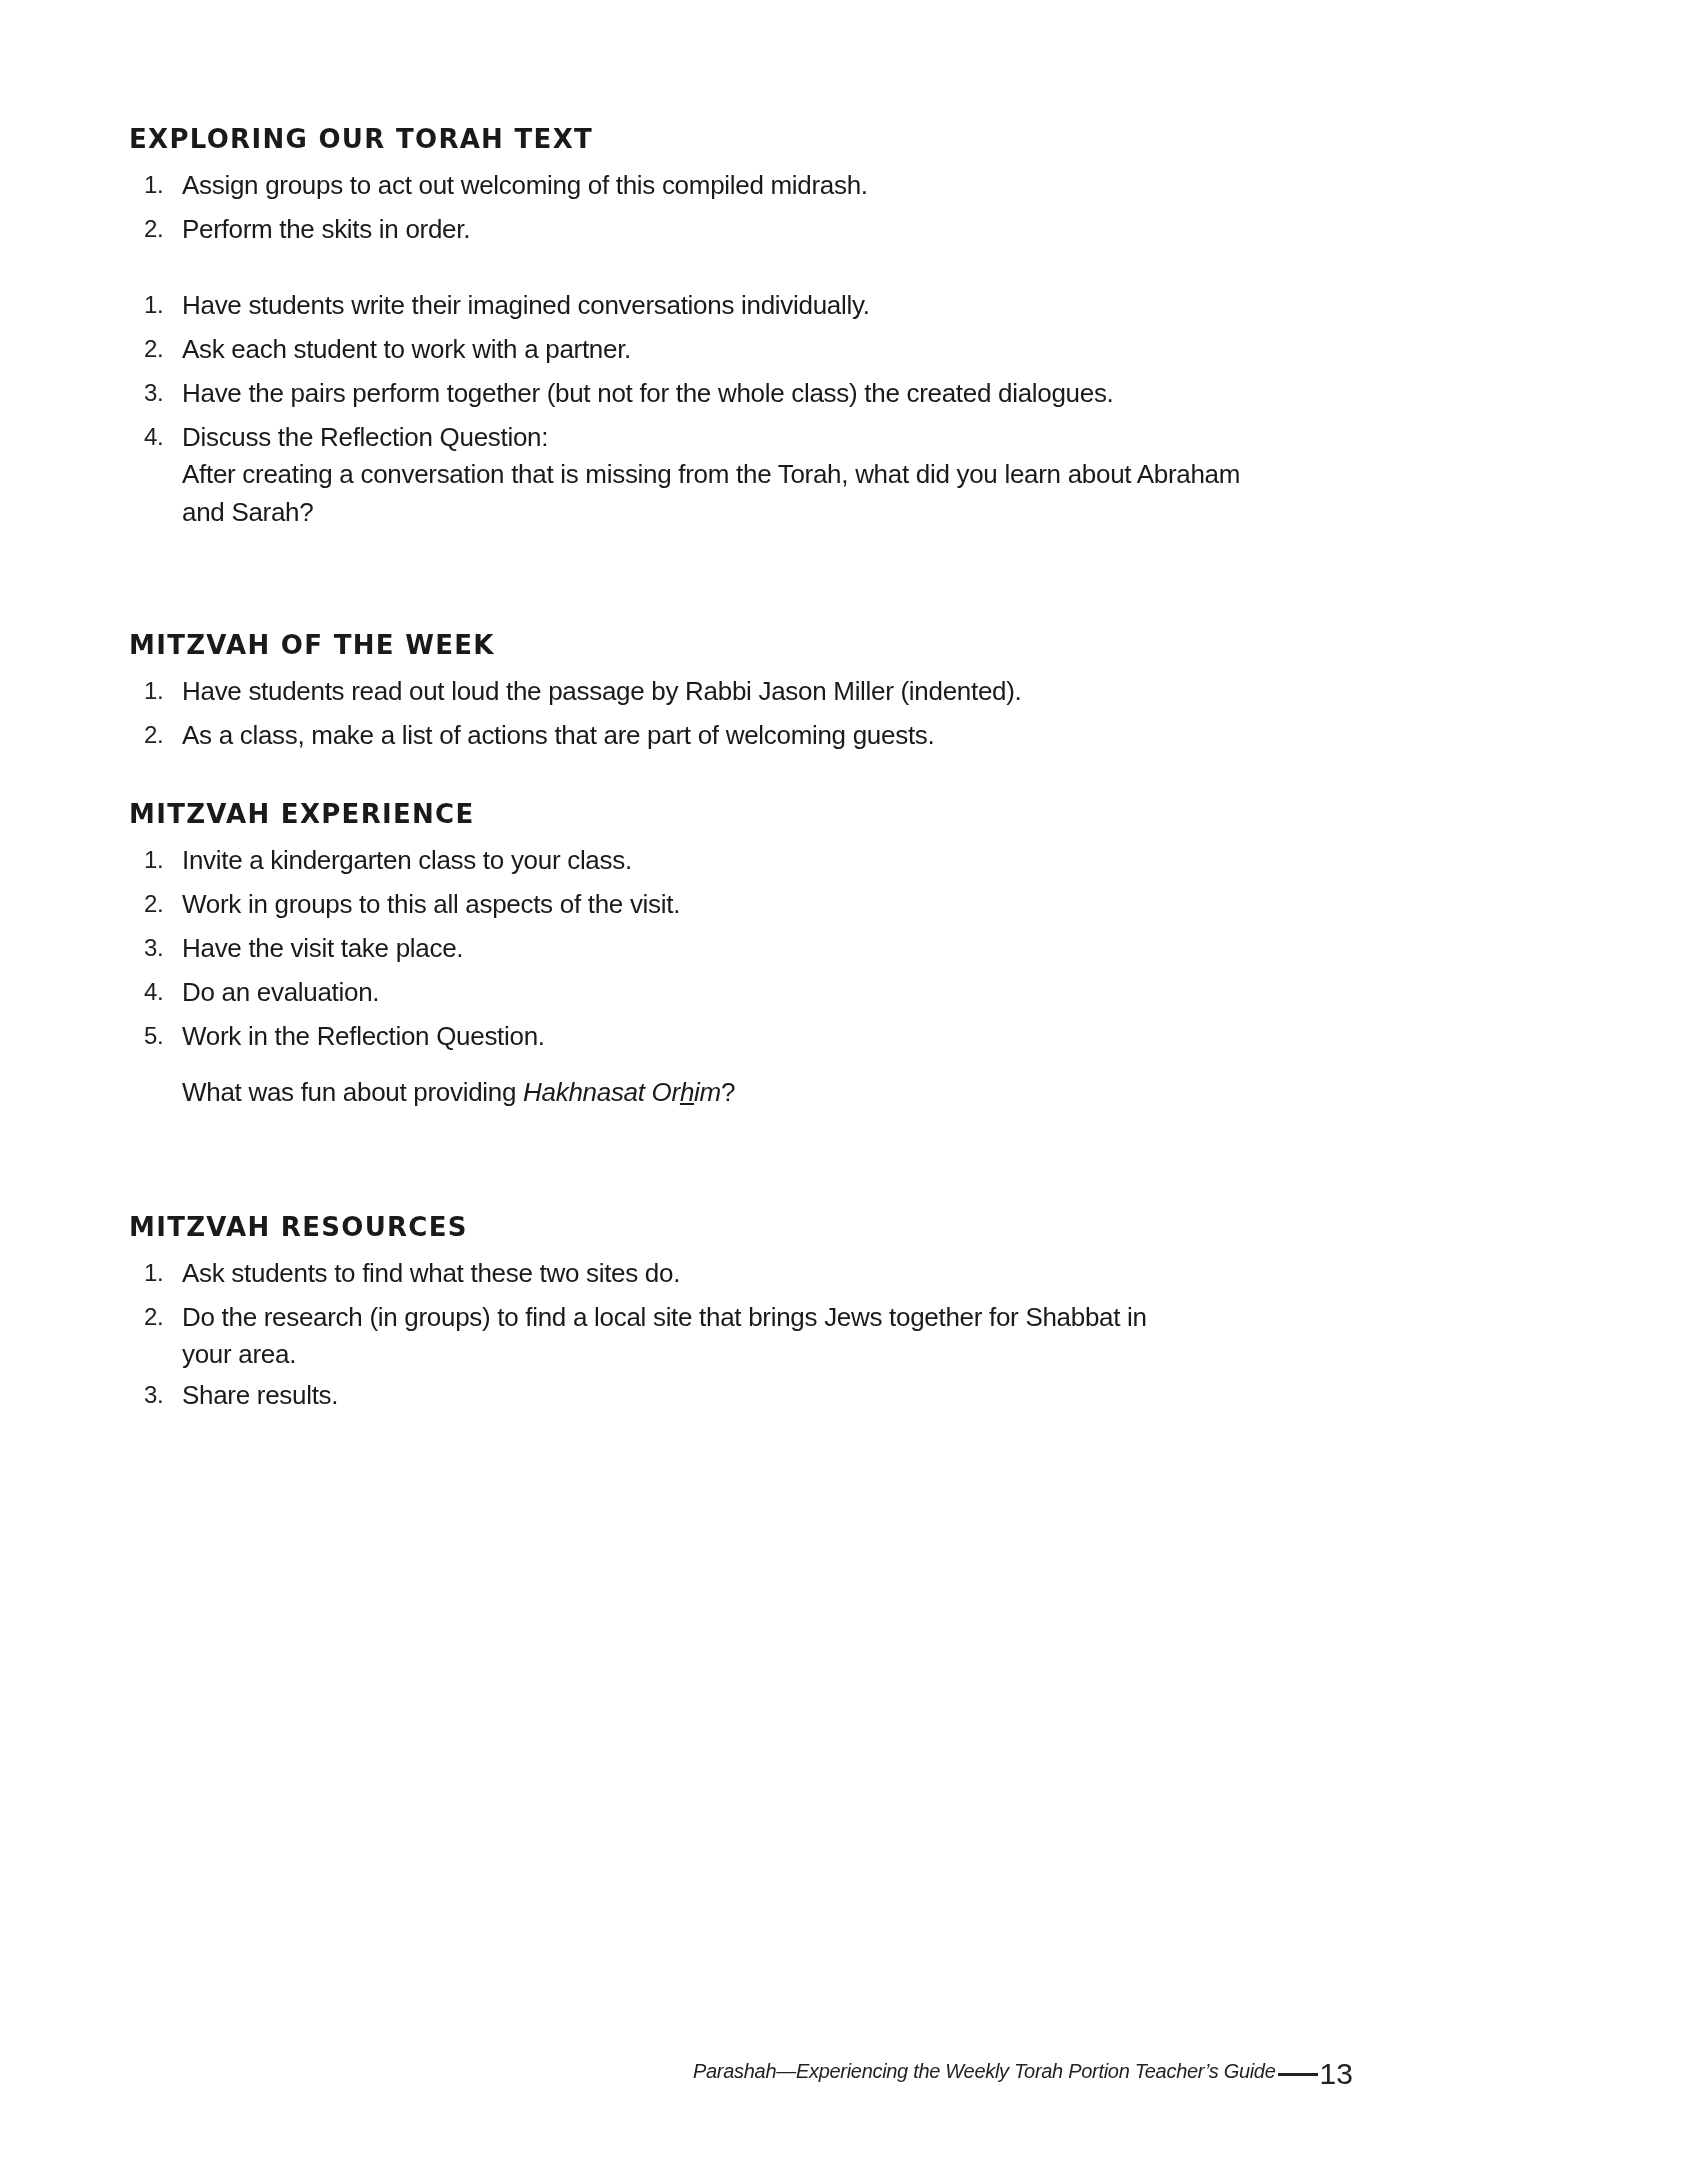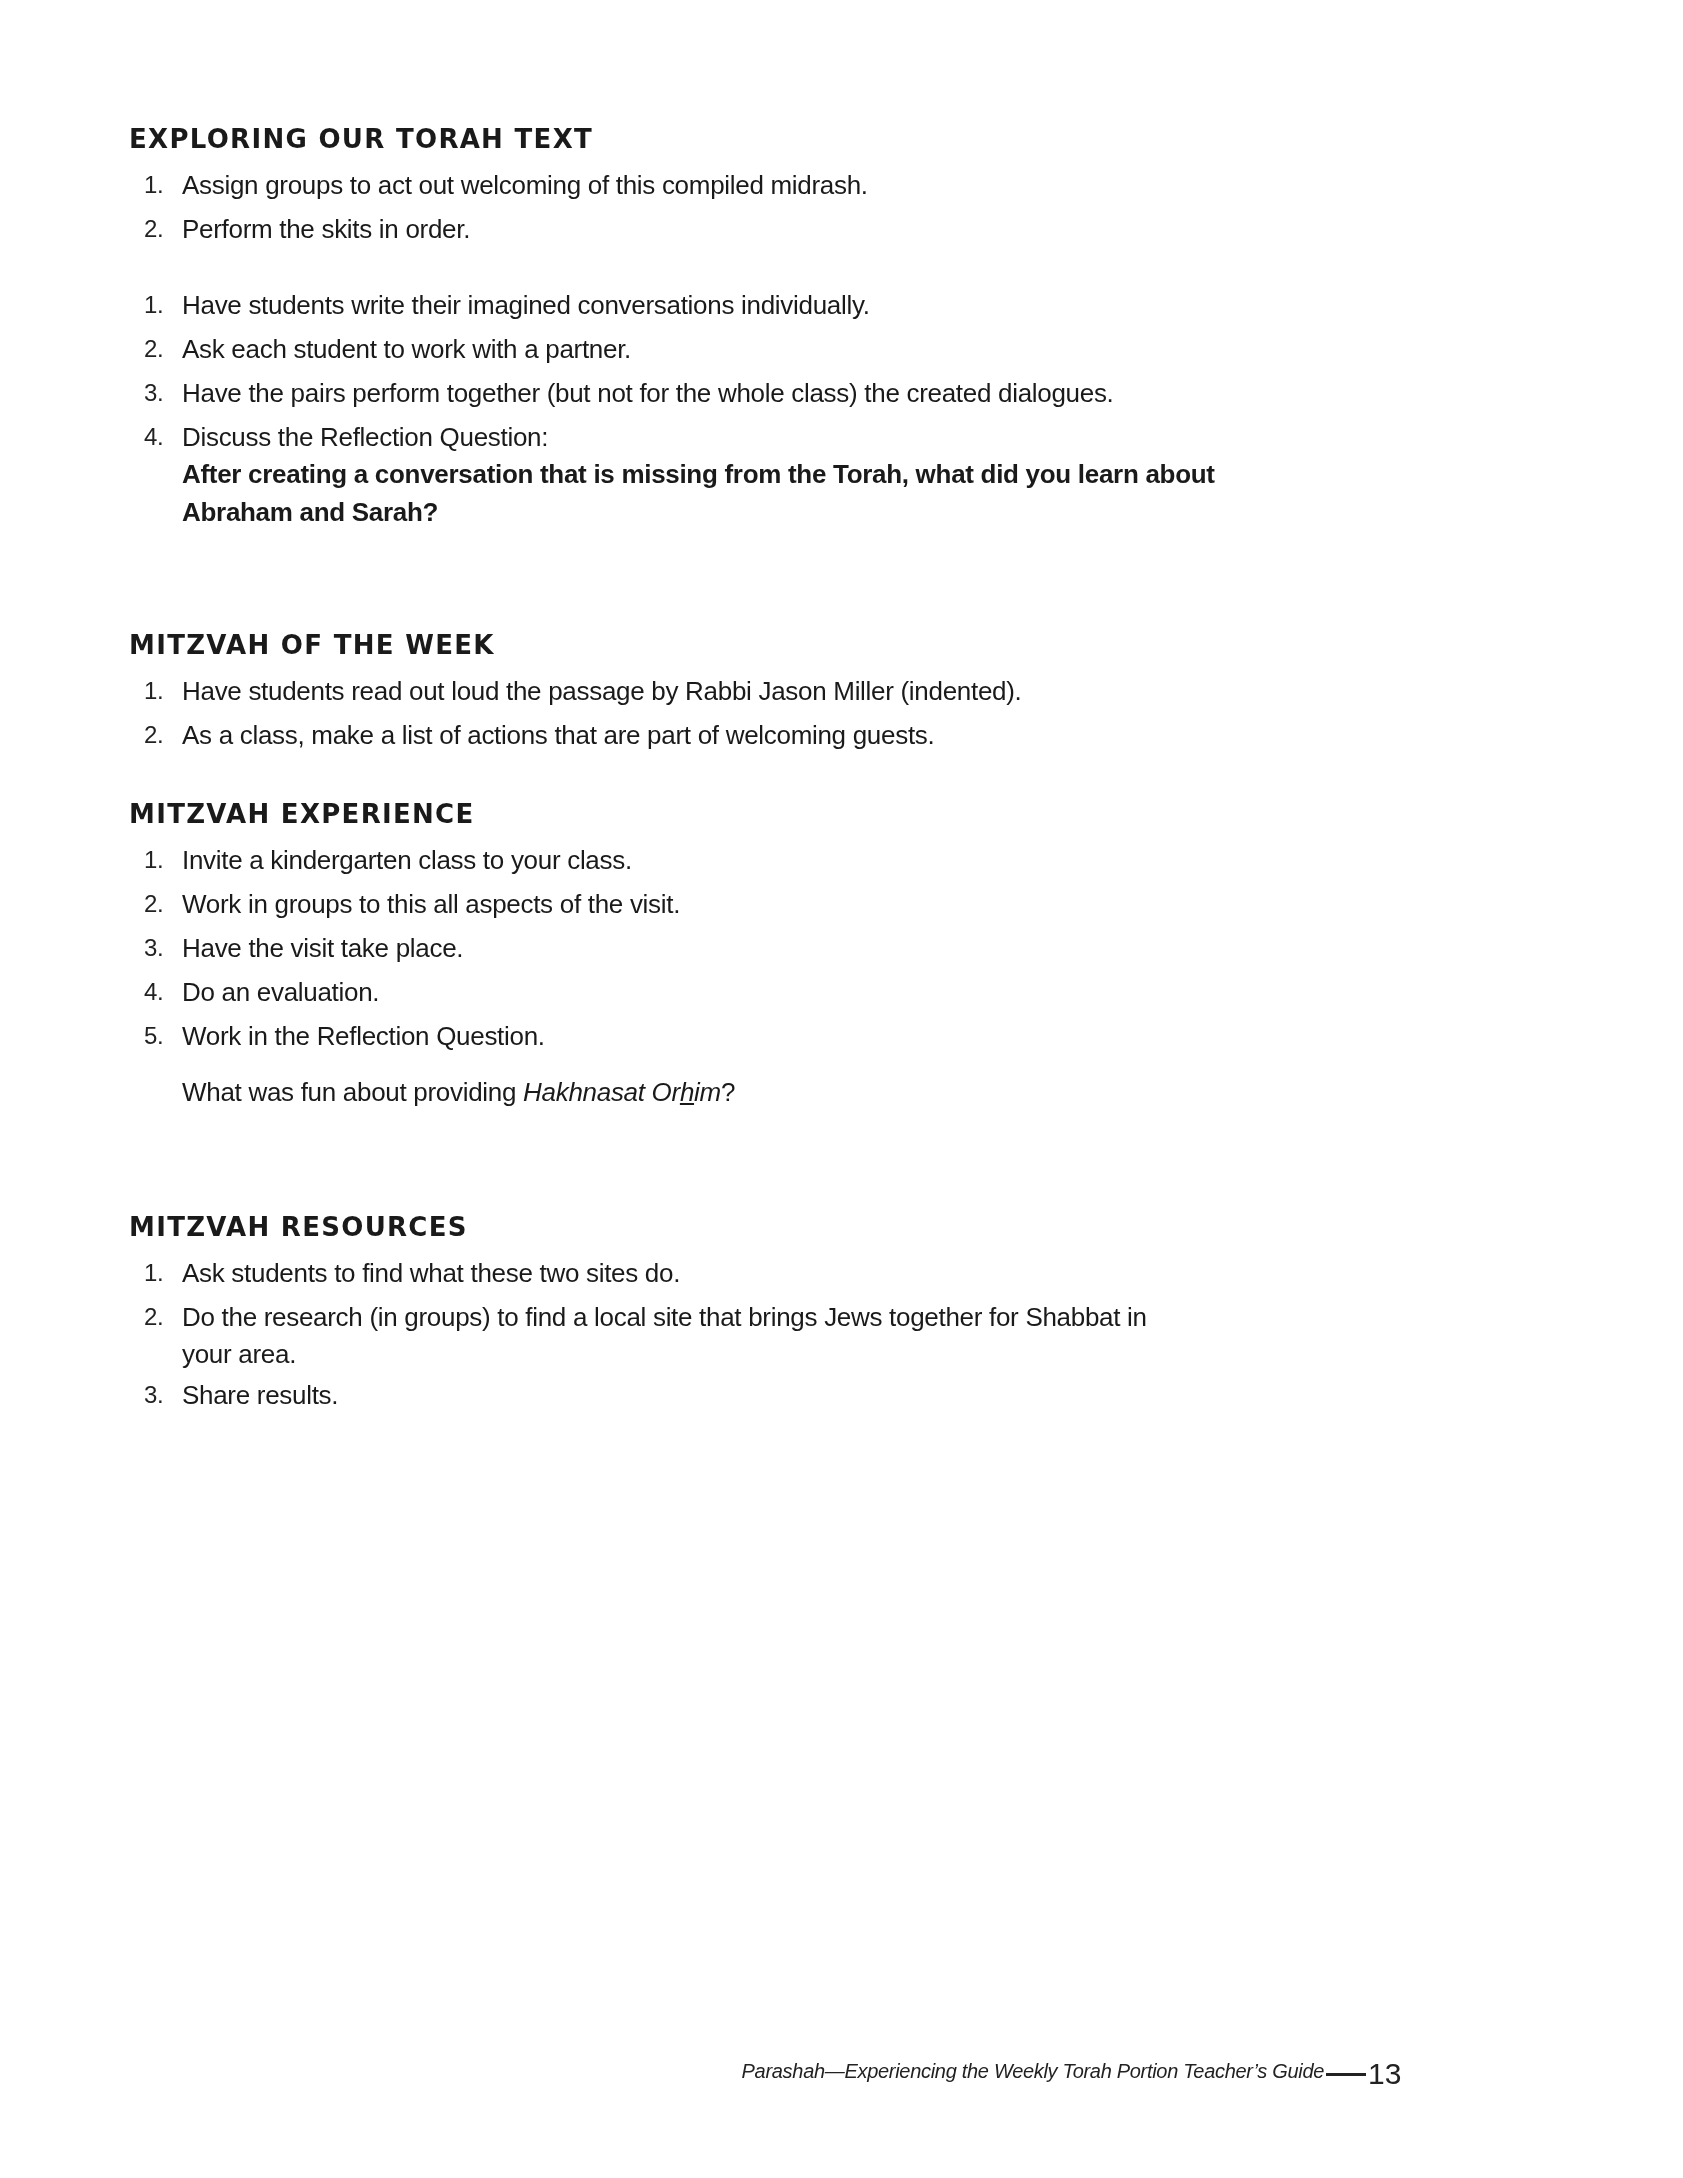--- a/index.html
+++ b/index.html
@@ -7,21 +7,21 @@
          font-family:"Liberation Sans", sans-serif; color:#1a1a1a; }
   .page { position:absolute; left:0; top:0; width:1683px; height:2178px; }
   .section { position:absolute; left:122px; width:1129px; }
   .heading { margin:7px; font-family:"DejaVu Sans", sans-serif; font-weight:bold;
              font-size:26px; letter-spacing:1.3px; line-height:34px; color:#1a1a1a; height:34px; }
   ol { list-style:none; margin:0; padding:0; }
   li { position:relative; padding-left:60px; font-size:26px; line-height:44px; letter-spacing:-0.3px; }
   li .num { position:absolute; left:22px; top:0; font-size:24px; color:#222; }
   .sub { display:block; line-height:38px; margin-top:-4px; }
   .cont { display:block; line-height:38px; margin-top:-4px; }
-  .footer { position:absolute; left:693px; width:757px; top:2057px; text-align:center;
+  .footer { position:absolute; left:693px; width:757px; top:2057px; text-align:left;
             font-family:"Liberation Sans", sans-serif; white-space:nowrap; }
   .footer .title { font-style:italic; font-size:20px; color:#222; letter-spacing:-0.3px; }
   .footer .dash { display:inline-block; width:40px; height:3px; background:#222; vertical-align:middle; margin:0 2px 0 2px; }
   .footer .pnum { font-size:30px; color:#222; vertical-align:middle; }
   em.hl { font-style:italic; }
   .u { text-decoration:underline; }
 </style>
 </head>
 <body>
 
@@ -34,21 +34,21 @@
       <li><span class="num">2.</span><span>Perform the skits in order.</span></li>
     </ol>
   </div>
 
   <div class="section" style="top:283px;">
     <ol>
       <li><span class="num">1.</span><span>Have students write their imagined conversations individually.</span></li>
       <li><span class="num">2.</span><span>Ask each student to work with a partner.</span></li>
       <li><span class="num">3.</span><span>Have the pairs perform together (but not for the whole class) the created dialogues.</span></li>
       <li><span class="num">4.</span><span>Discuss the Reflection Question:</span>
-        <span class="sub" style="max-width:1069px;font-weight:bold;">After creating a conversation that is missing from the Torah, what did you learn about Abraham and Sarah?</span>
+        <span class="sub" style="max-width:1069px;">After creating a conversation that is missing from the Torah, what did you learn about Abraham and Sarah?</span>
       </li>
     </ol>
   </div>
 
   <div class="section" style="top:621px;">
     <h2 class="heading">MITZVAH OF THE WEEK</h2>
     <ol>
       <li><span class="num">1.</span><span>Have students read out loud the passage by Rabbi Jason Miller (indented).</span></li>
       <li><span class="num">2.</span><span>As a class, make a list of actions that are part of welcoming guests.</span></li>
     </ol>

